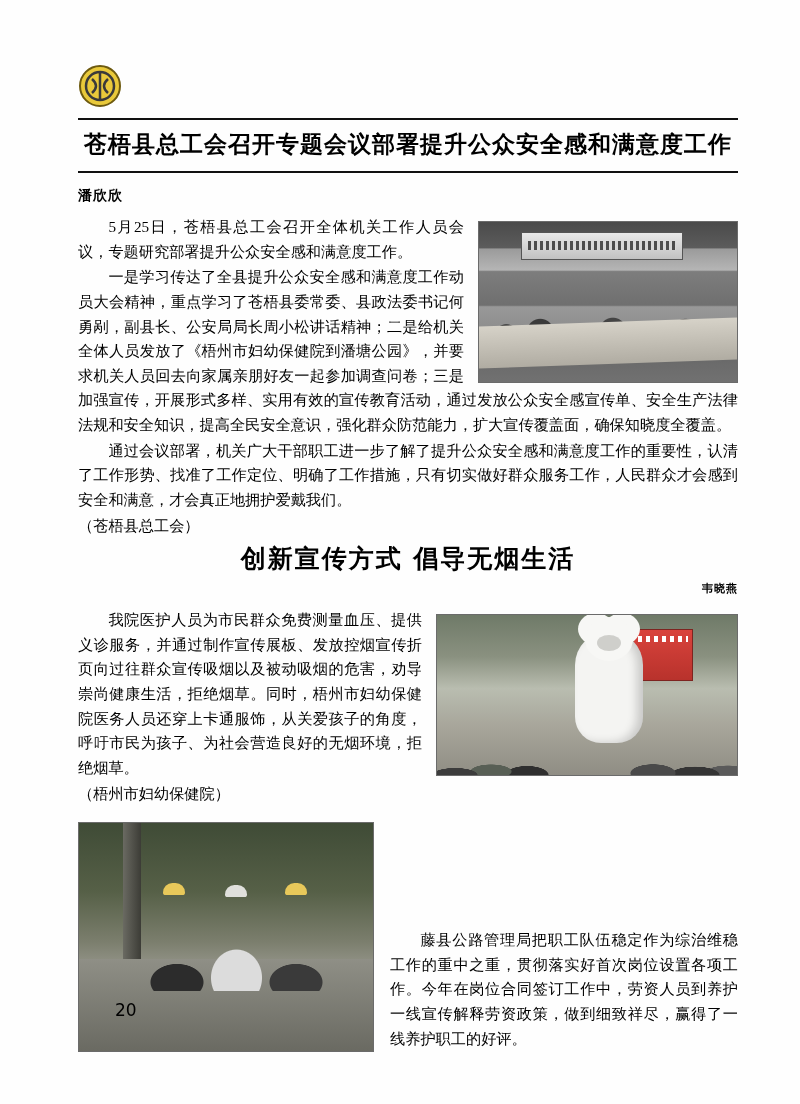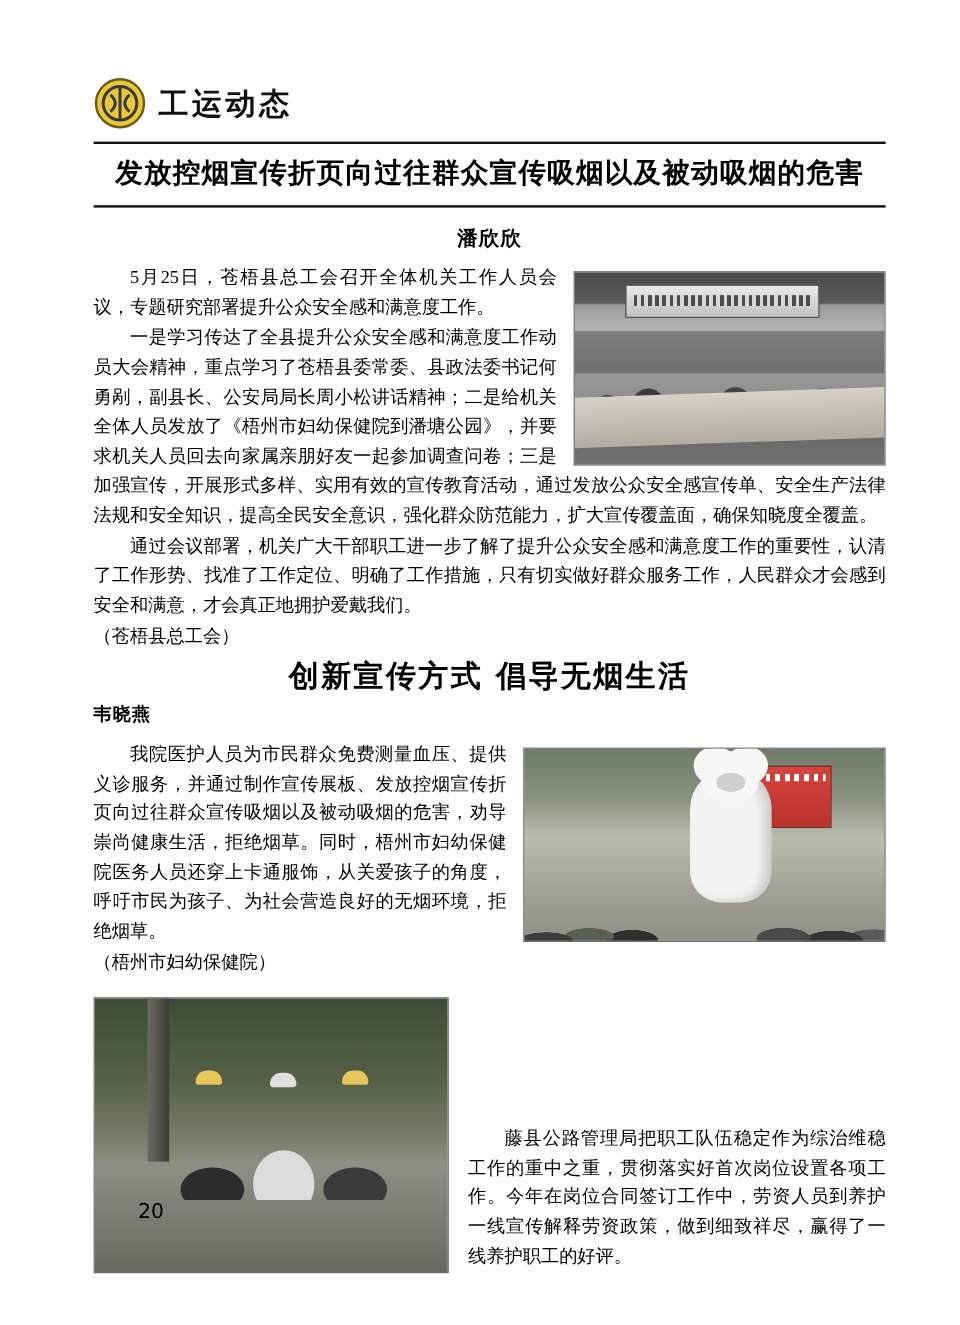--- a/index.html
+++ b/index.html
@@ -54,24 +54,24 @@
     text-align: center;
   }
   .headline-band .headline {
     font-family: "DejaVu Sans", sans-serif;
     font-weight: bold;
     font-size: 23px;
     letter-spacing: 1px;
   }
 
   .byline {
-    text-align: center;
-    font-family: "DejaVu Sans", sans-serif;
-    font-weight: bold;
-    font-size: 17px;
+    text-align: left;
+    font-family: "DejaVu Sans", sans-serif;
+    font-weight: bold;
+    font-size: 14px;
     margin: 14px 0 10px 0;
     letter-spacing: 1px;
   }
 
   
   p.body {
     font-size: 15.2px;
     line-height: 1.62;
     margin: 0 0 1px 0;
     text-align: justify;
@@ -95,24 +95,24 @@
   
   .headline2 {
     text-align: center;
     font-family: "DejaVu Serif", serif;
     font-weight: bold;
     font-size: 25px;
     letter-spacing: 2px;
     margin: 4px 0 6px 0;
   }
   .byline2 {
-    text-align: left;
-    font-family: "DejaVu Sans", sans-serif;
-    font-weight: bold;
-    font-size: 15px;
+    text-align: right;
+    font-family: "DejaVu Sans", sans-serif;
+    font-weight: bold;
+    font-size: 11px;
     margin: 2px 0 12px 0;
     letter-spacing: 1px;
   }
 
   
   .photo {
     position: relative;
     overflow: hidden;
     background: #8d8d8d;
     border: 1px solid #6b6b6b;
@@ -242,25 +242,24 @@
     <div class="section-head">
       <span class="logo">
         <svg width="44" height="44" viewBox="0 0 44 44" aria-hidden="true">
           <circle cx="22" cy="22" r="20" fill="#e9c93a" stroke="#6d5a10" stroke-width="2"></circle>
           <circle cx="22" cy="22" r="14" fill="none" stroke="#3a3a3a" stroke-width="2.5"></circle>
           <path d="M22 8 L22 36" stroke="#3a3a3a" stroke-width="2.5"></path>
           <path d="M14 15 q8 7 0 14" fill="none" stroke="#3a3a3a" stroke-width="2.5"></path>
           <path d="M30 15 q-8 7 0 14" fill="none" stroke="#3a3a3a" stroke-width="2.5"></path>
         </svg>
       </span>
-      <span class="section-title">工运动态</span>
     </div>
 
     <div class="headline-band">
-      <div class="headline">发放控烟宣传折页向过往群众宣传吸烟以及被动吸烟的危害</div>
+      <div class="headline">苍梧县总工会召开专题会议部署提升公众安全感和满意度工作</div>
     </div>
     <div class="byline">潘欣欣</div>
 
     <div class="art1 clearfix">
       <div class="photo photo-meeting photo-right">
         <span class="band-screen">
             <i></i>
           </span>
         <span class="ppl"></span>
         <span class="table"></span>

